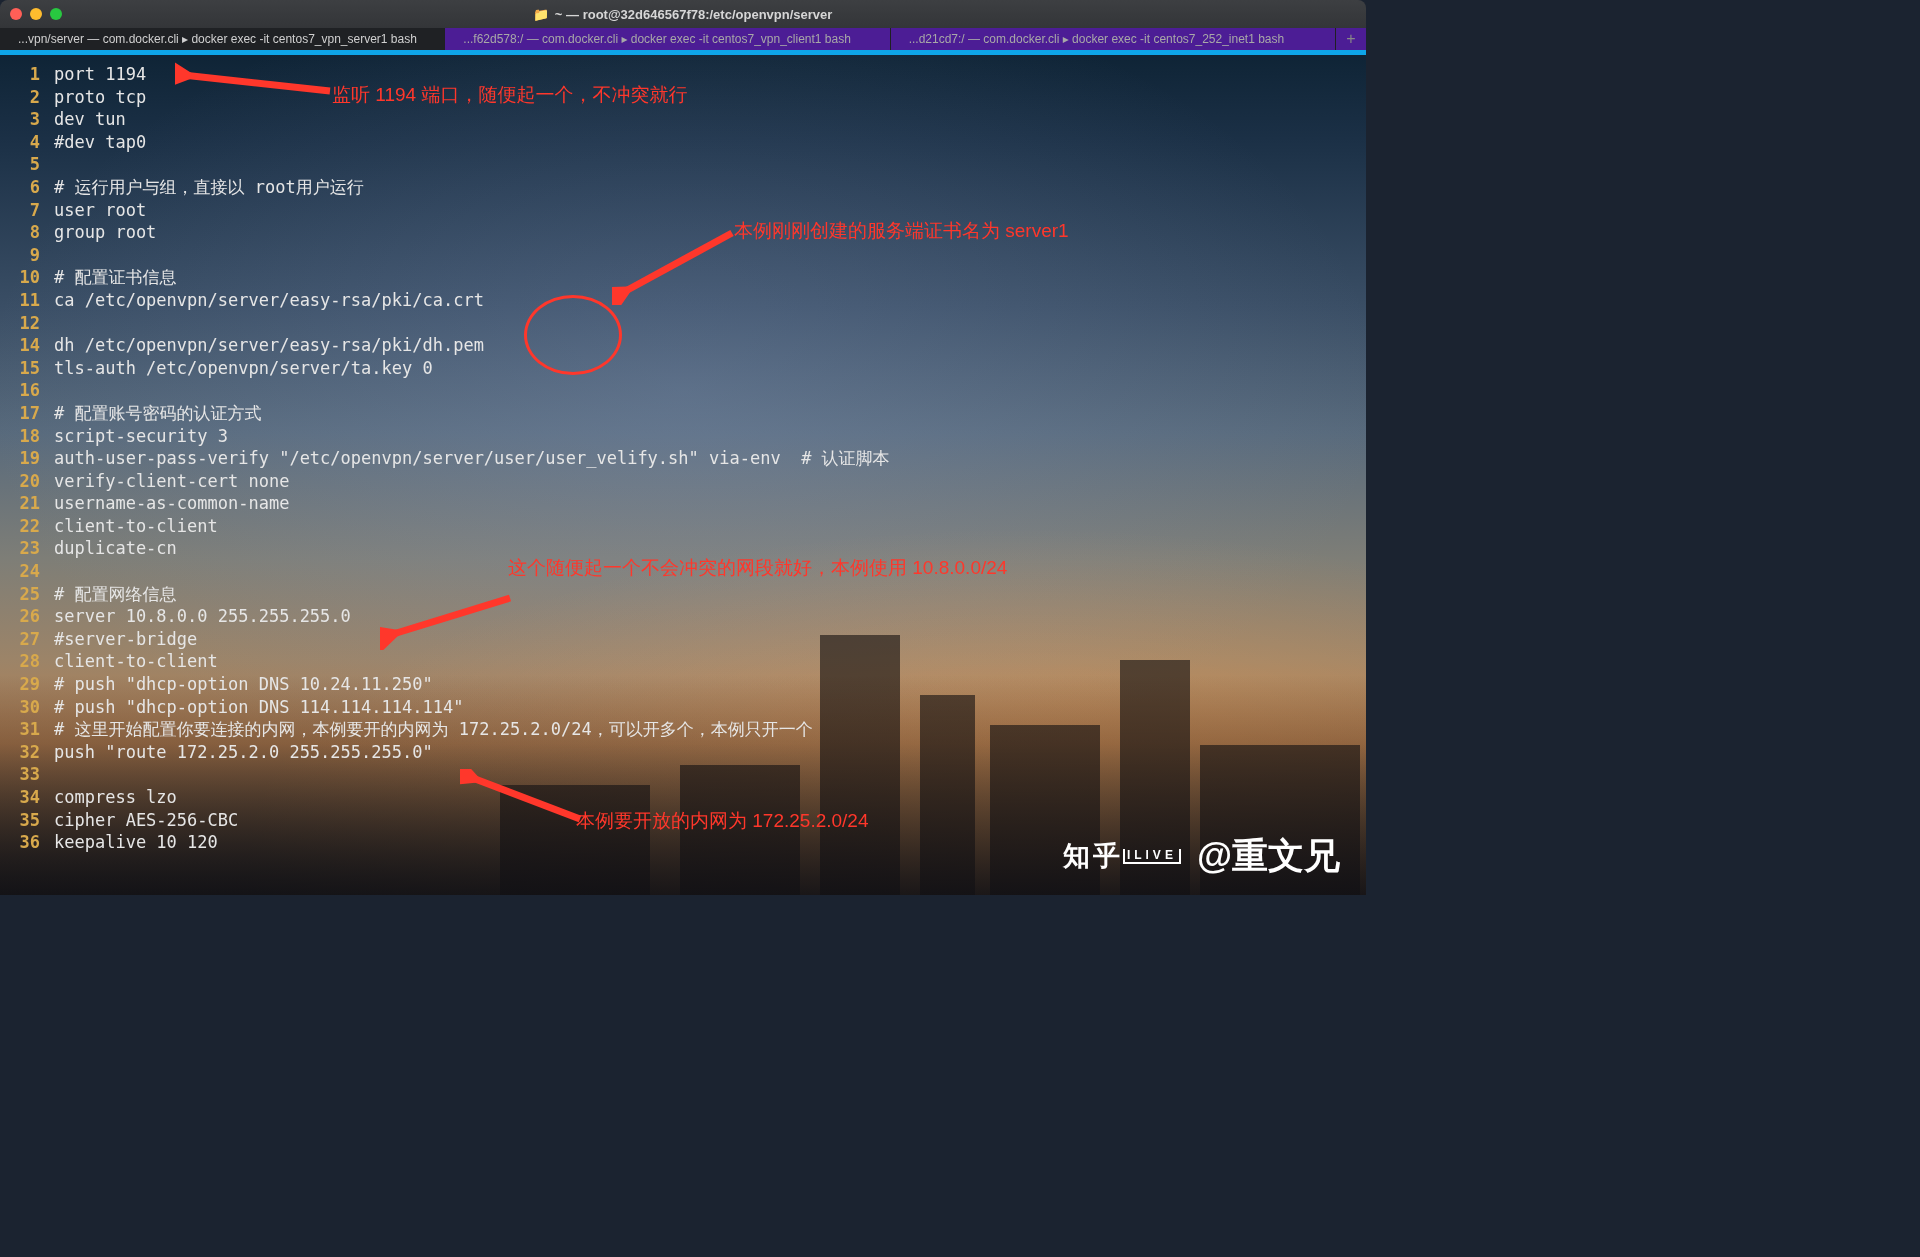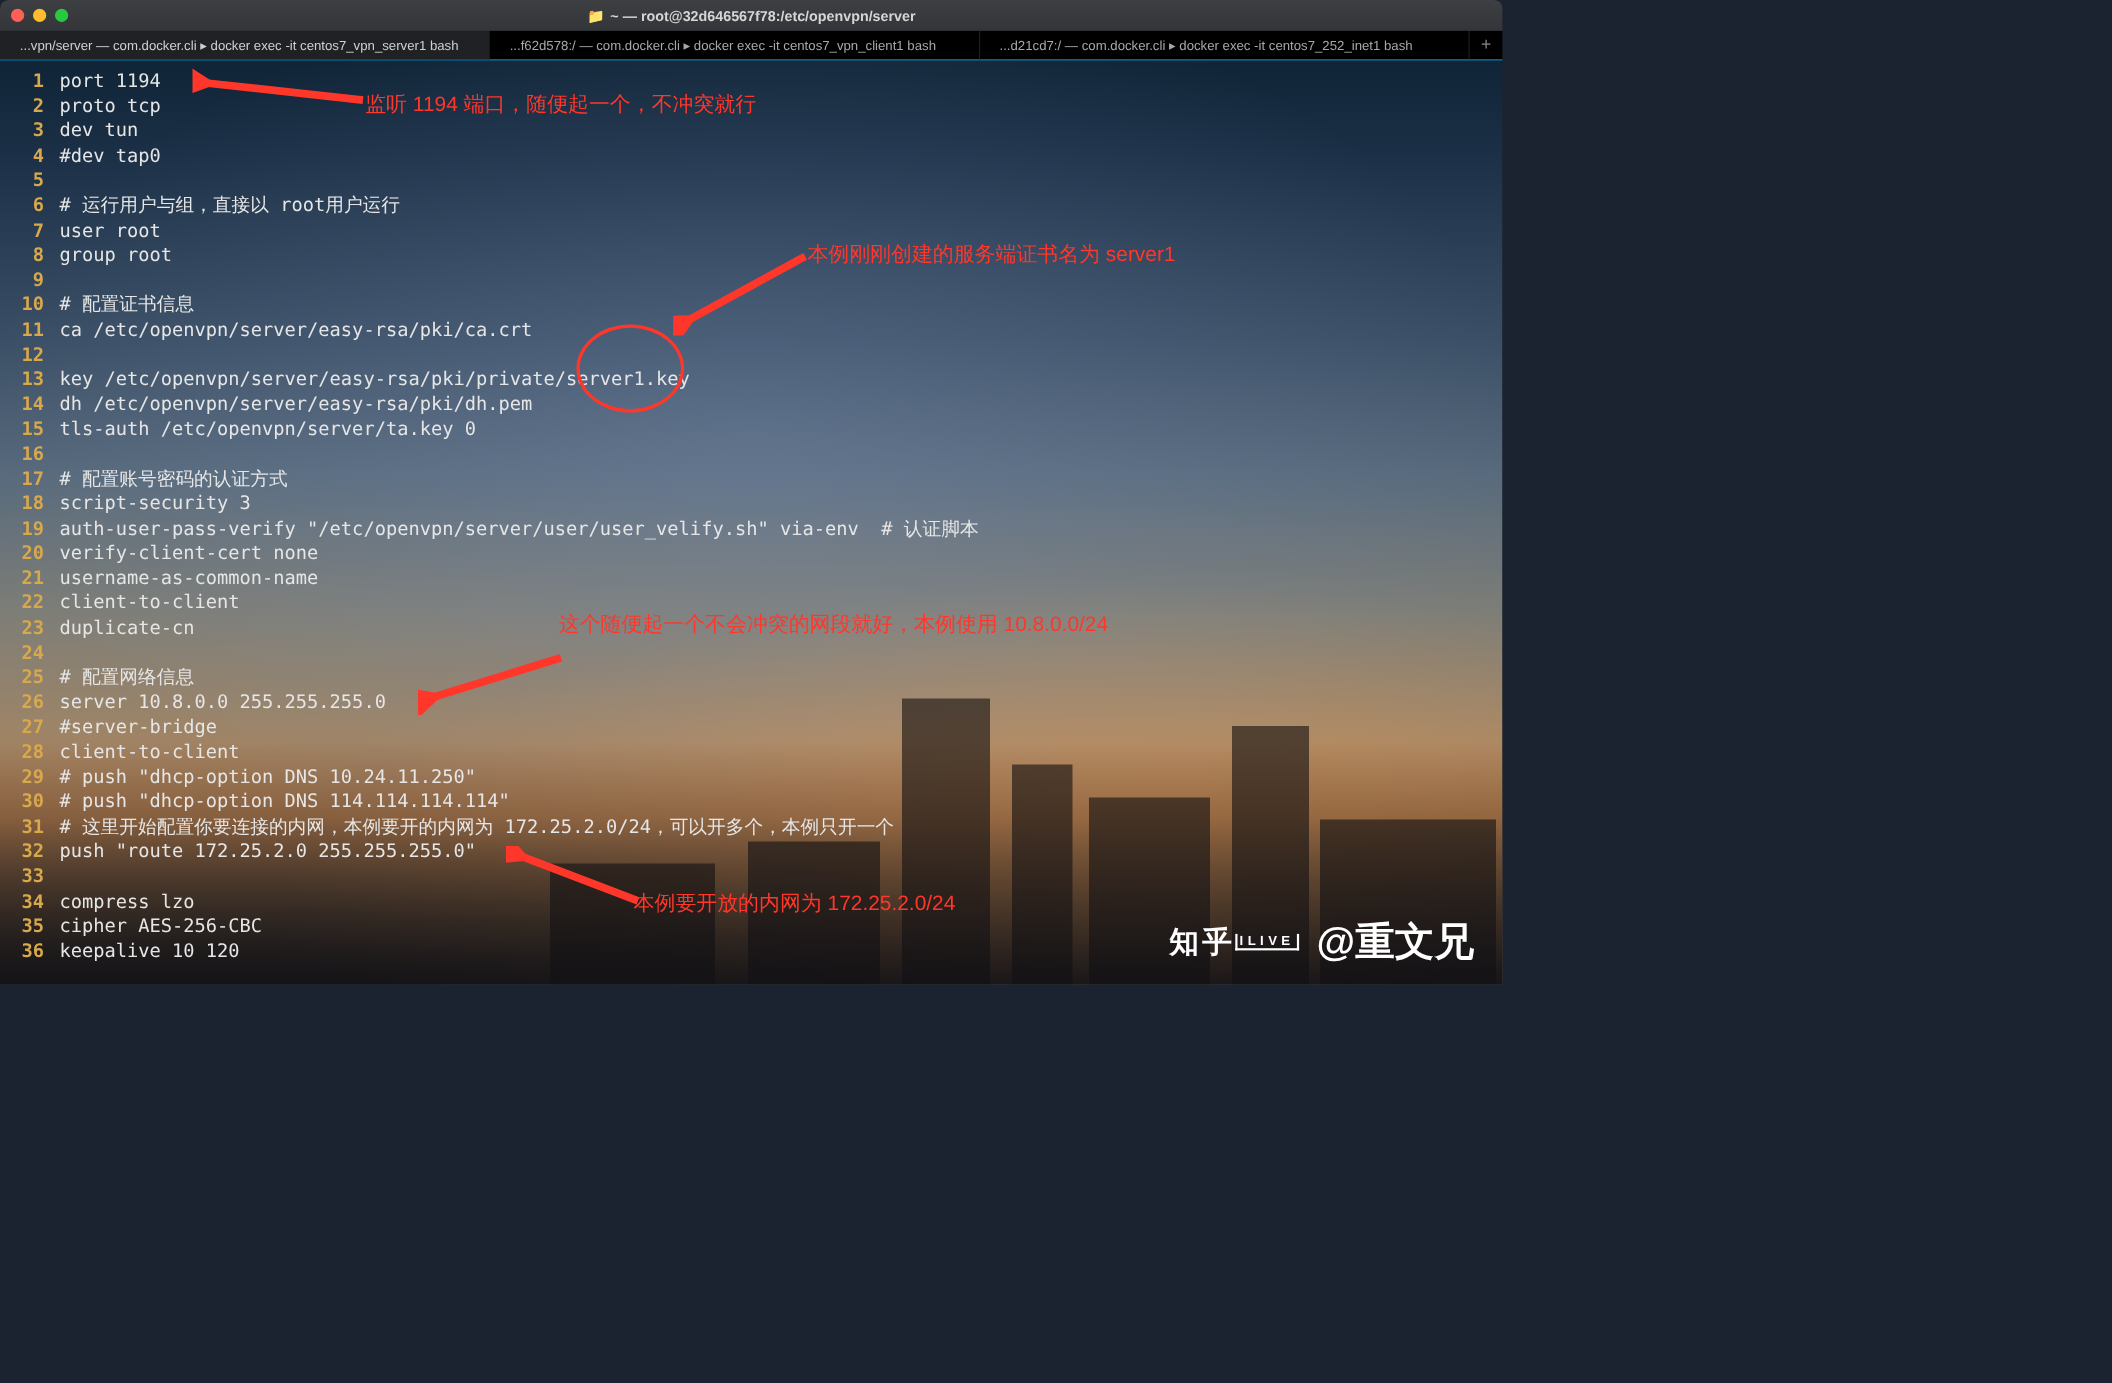--- a/index.html
+++ b/index.html
@@ -37,26 +37,26 @@
     font-size: 13px;
     font-weight: 600;
     color: #d6d6d6;
     pointer-events: none;
   }
   .titlebar .folder-icon { color: #6bb0ff; margin-right: 5px; }
 
   
   .tabbar {
     height: 27px;
-    background: #000000;
+    background: #4c1d95;
     display: flex;
     font-family: -apple-system, BlinkMacSystemFont, "Segoe UI", sans-serif;
     font-size: 12px;
     color: #a8a8a8;
-    border-bottom: 1px solid #0ea5e9;
+    border-bottom: 5px solid #0ea5e9;
   }
   .tab {
     flex: 1;
     max-width: 450px;
     display: flex;
     align-items: center;
     padding: 0 18px;
     border-right: 1px solid #1f2022;
     white-space: nowrap;
     overflow: hidden;
@@ -227,21 +227,20 @@
       <div class="line"><span class="ln">3</span><span class="code">dev tun</span></div>
       <div class="line"><span class="ln">4</span><span class="code">#dev tap0</span></div>
       <div class="line"><span class="ln">5</span><span class="code"></span></div>
       <div class="line"><span class="ln">6</span><span class="code"># 运行用户与组，直接以 root用户运行</span></div>
       <div class="line"><span class="ln">7</span><span class="code">user root</span></div>
       <div class="line"><span class="ln">8</span><span class="code">group root</span></div>
       <div class="line"><span class="ln">9</span><span class="code"></span></div>
       <div class="line"><span class="ln">10</span><span class="code"># 配置证书信息</span></div>
       <div class="line"><span class="ln">11</span><span class="code">ca /etc/openvpn/server/easy-rsa/pki/ca.crt</span></div>
       <div class="line"><span class="ln">12</span></div>
-      <div class="line"><span class="ln">13</span><span class="code">key /etc/openvpn/server/easy-rsa/pki/private/server1.key</span></div>
       <div class="line"><span class="ln">14</span><span class="code">dh /etc/openvpn/server/easy-rsa/pki/dh.pem</span></div>
       <div class="line"><span class="ln">15</span><span class="code">tls-auth /etc/openvpn/server/ta.key 0</span></div>
       <div class="line"><span class="ln">16</span><span class="code"></span></div>
       <div class="line"><span class="ln">17</span><span class="code"># 配置账号密码的认证方式</span></div>
       <div class="line"><span class="ln">18</span><span class="code">script-security 3</span></div>
       <div class="line"><span class="ln">19</span><span class="code">auth-user-pass-verify "/etc/openvpn/server/user/user_velify.sh" via-env  # 认证脚本</span></div>
       <div class="line"><span class="ln">20</span><span class="code">verify-client-cert none</span></div>
       <div class="line"><span class="ln">21</span><span class="code">username-as-common-name</span></div>
       <div class="line"><span class="ln">22</span><span class="code">client-to-client</span></div>
       <div class="line"><span class="ln">23</span><span class="code">duplicate-cn</span></div>

